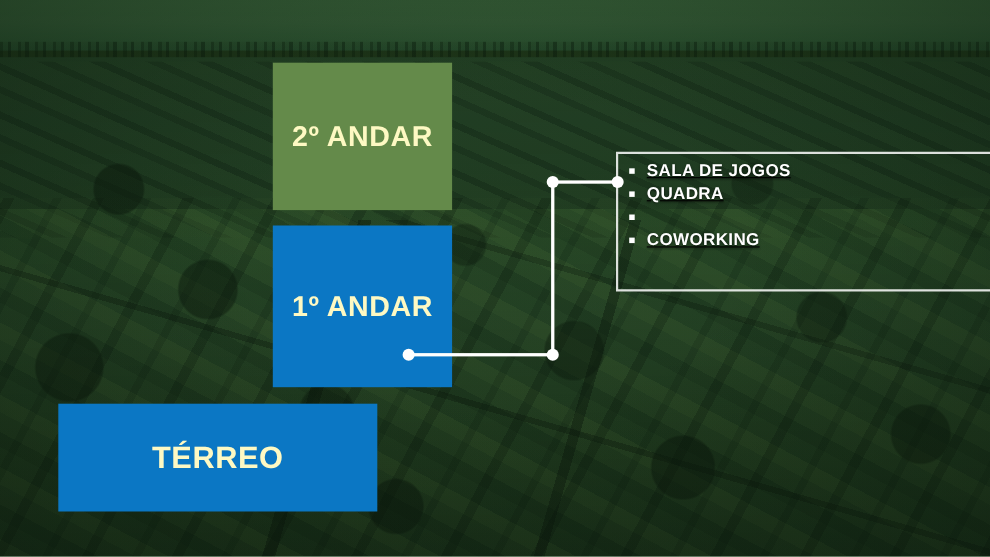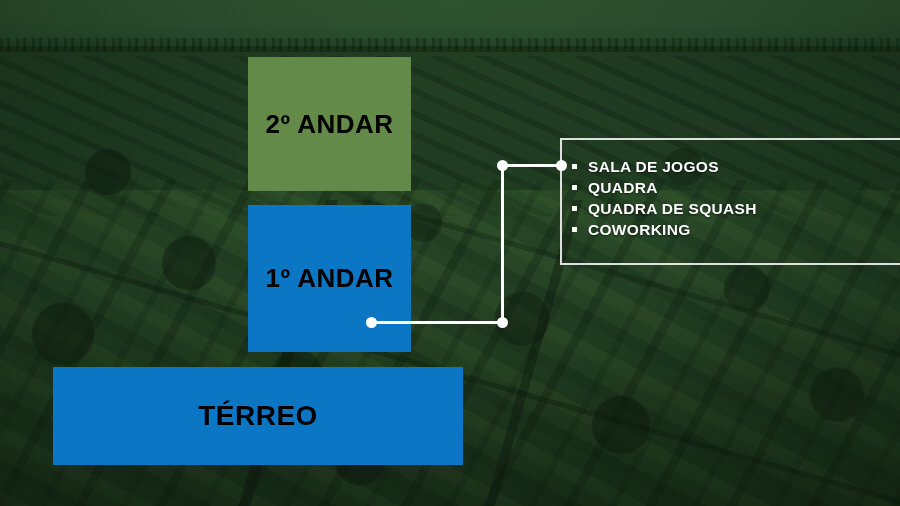--- a/index.html
+++ b/index.html
@@ -104,36 +104,36 @@
   }
   .vignette {
     position:absolute; inset:0;
     background:radial-gradient(ellipse at 50% 45%, transparent 35%, rgba(10,24,12,.45) 100%);
   }
 
   
   .floor-box {
     position:absolute;
     display:flex; align-items:center; justify-content:center;
-    color:#000000;
+    color:#fef9c3;
     font-weight:bold;
     letter-spacing:.5px;
   }
   #box-andar2 {
     left:248px; top:57px; width:163px; height:134px;
     background:#648a4a;
     font-size:26px;
   }
   #box-andar1 {
     left:248px; top:205px; width:163px; height:147px;
     background:#0b77c4;
     font-size:26px;
   }
   #box-terreo {
-    left:53px; top:367px; width:410px; height:98px;
+    left:53px; top:367px; width:290px; height:98px;
     background:#0b77c4;
     font-size:28px;
   }
 
   
   .conn { position:absolute; background:#fff; }
   #conn-h-bottom { left:370px; top:321px; width:134px; height:3px; }
   #conn-v        { left:501px; top:165px; width:3px;   height:158px; }
   #conn-h-top    { left:501px; top:164px; width:61px;  height:3px; }
 
@@ -151,22 +151,23 @@
   
   #amenities-box {
     position:absolute;
     left:560px; top:138px;
     width:360px; height:127px;
     border:2px solid rgba(255,255,255,.85);
     border-right:none;
   }
   #amenities-list {
     position:absolute;
-    left:572px; top:156px;
+    left:572px; top:145px;
     list-style:none;
+    text-decoration:underline;
   }
   #amenities-list li {
     display:flex; align-items:center;
     height:21px;
     color:#fff;
     font-size:15.5px;
     font-weight:bold;
     letter-spacing:.3px;
     white-space:nowrap;
     text-shadow:0 1px 2px rgba(0,0,0,.55);
@@ -222,21 +223,20 @@
     <li>
       <span class="bullet"></span>
       <span>SALA DE JOGOS</span>
     </li>
     <li>
       <span class="bullet"></span>
       <span>QUADRA</span>
     </li>
     <li>
       <span class="bullet"></span>
-      <span>QUADRA DE SQUASH</span>
     </li>
     <li>
       <span class="bullet"></span>
       <span>COWORKING</span>
     </li>
   </ul>
 
 </div>
 
 </body></html>

